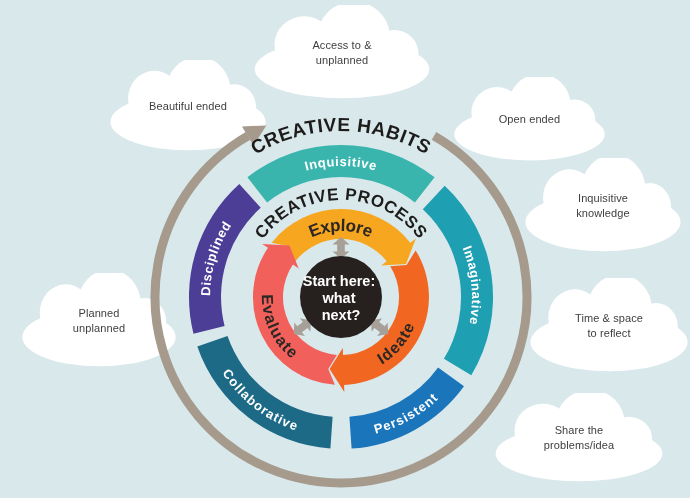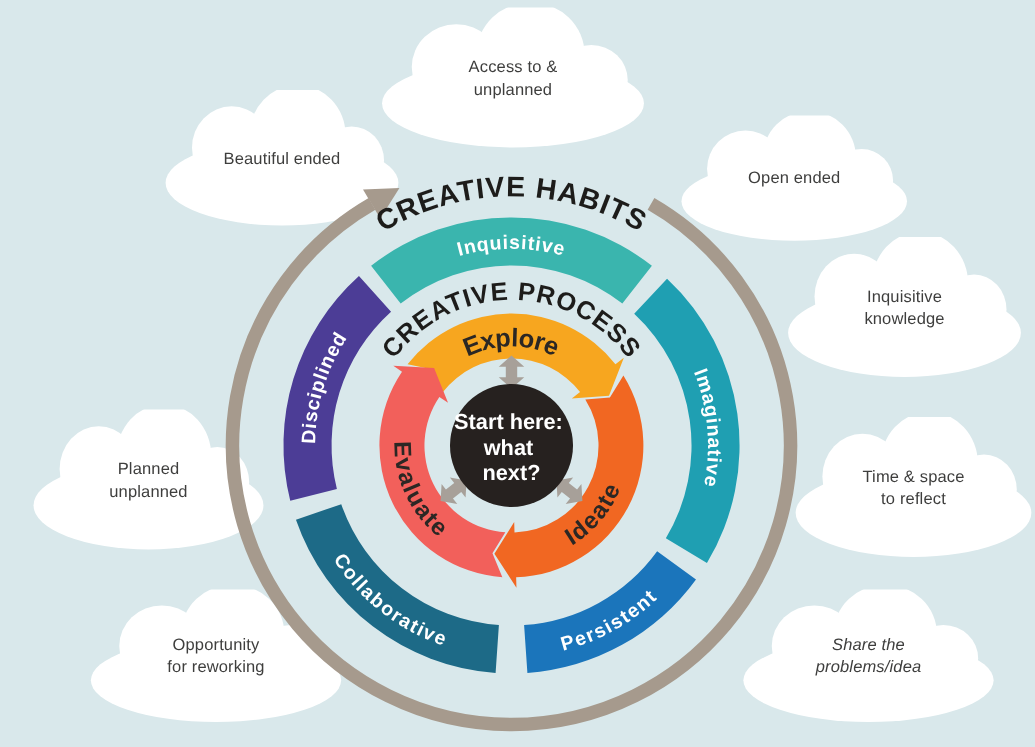--- a/index.html
+++ b/index.html
@@ -111,36 +111,22 @@
           <circle cx="113" cy="36" r="40"></circle>
           <circle cx="158" cy="56" r="27"></circle>
         </g>
     </svg>
     <div class="txt">
       <span>Time &amp; space</span>
       <span>to reflect</span>
     </div>
   </div>
 
-  <div class="cloud" style="left:58px;top:393px;width:172px;height:90px;">
-    <svg class="shape" viewBox="0 0 200 110" preserveAspectRatio="none">
-      <g fill="#ffffff">
-          <ellipse cx="100" cy="74" rx="97" ry="34"></ellipse>
-          <circle cx="58" cy="46" r="33"></circle>
-          <circle cx="113" cy="36" r="40"></circle>
-          <circle cx="158" cy="56" r="27"></circle>
-        </g>
-    </svg>
-    <div class="txt">
-      <span>Opportunity</span>
-      <span>for reworking</span>
-    </div>
-  </div>
-
-  <div class="cloud" style="left:493px;top:393px;width:172px;height:90px;font-style:italic;">
+
+  <div class="cloud" style="left:493px;top:393px;width:172px;height:90px;">
     <svg class="shape" viewBox="0 0 200 110" preserveAspectRatio="none">
       <g fill="#ffffff">
           <ellipse cx="100" cy="74" rx="97" ry="34"></ellipse>
           <circle cx="58" cy="46" r="33"></circle>
           <circle cx="113" cy="36" r="40"></circle>
           <circle cx="158" cy="56" r="27"></circle>
         </g>
     </svg>
     <div class="txt">
       <span>Share the</span>

